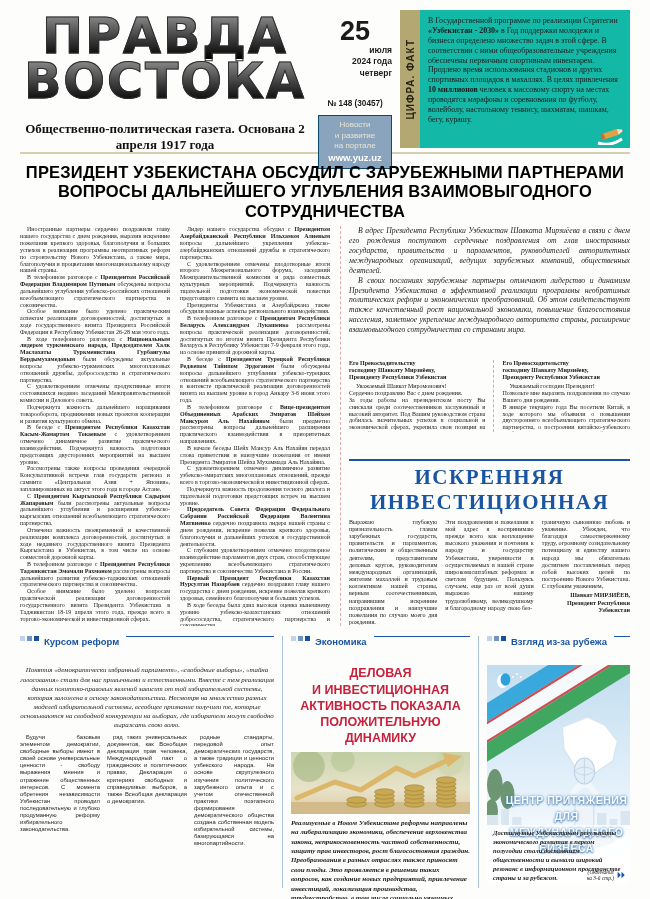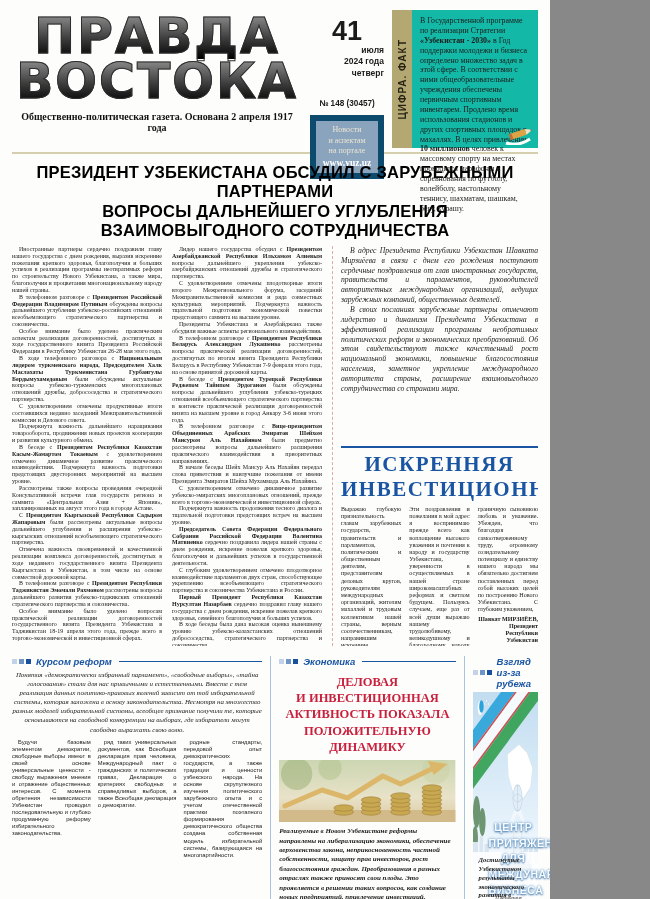--- a/index.html
+++ b/index.html
@@ -1,34 +1,34 @@
 <!DOCTYPE html>
 <html><head>
 <meta charset="utf-8">
 <style>
   html,body{margin:0;padding:0;background:#888;}
-  .page{width:550px;height:899px;background:#fdfdfb;position:relative;overflow:hidden;
-        box-sizing:border-box;padding:6px 12px;font-family:"Liberation Serif",serif;color:#1b1b1b;}
+  .page{width:650px;height:899px;background:#fdfdfb;position:relative;overflow:hidden;
+        box-sizing:border-box;padding:6px 20px;font-family:"Liberation Serif",serif;color:#1b1b1b;}
   
   .masthead{display:flex;gap:8px;height:142px;border-bottom:2px solid #d6cfae;padding-bottom:4px;}
   .logo{width:290px;text-align:center;padding-top:8px;}
   .logo-line{font-family:"DejaVu Sans",sans-serif;font-weight:900;font-size:49px;line-height:.92;
              letter-spacing:2px;color:#1a1a1a;}
   @supports ((-webkit-background-clip:text) or (background-clip:text)){
     .logo-line{background:linear-gradient(180deg,#8f8f8f 0%,#3c3c3c 55%,#000 100%);
                -webkit-background-clip:text;background-clip:text;color:transparent;
                -webkit-text-stroke:1px #2e2e2e;}
   }
-  .tagline{font-size:10px;font-weight:bold;margin-top:7px;color:#111;}
+  .tagline{font-size:13px;font-weight:bold;margin-top:17px;color:#111;}
   .datebox{width:74px;text-align:center;padding-top:12px;font-family:"Liberation Sans",sans-serif;}
   .day{font-size:27px;font-weight:bold;line-height:1;}
   .dline{font-size:8.5px;font-weight:bold;line-height:1.35;text-align:right;}
   .issue{font-size:8.2px;font-weight:bold;margin-top:20px;}
-  .portal{margin-top:7px;background:#8aa4bd;border:6px solid #0c4a6e;color:#ece5d1;
-          font-family:Liberation Serif, serif;font-size:8px;line-height:1.3;padding:4px 2px;}
+  .portal{margin-top:7px;background:#8aa4bd;border:1px solid #0c4a6e;color:#ece5d1;
+          font-family:Liberation Sans, sans-serif;font-size:8px;line-height:1.3;padding:4px 2px;}
   .portal .url{color:#fff;font-weight:bold;font-size:9.5px;}
   .factwrap{flex:1;display:flex;margin-top:4px;}
   .factlabel{background:#b3a772;width:20px;display:flex;align-items:center;justify-content:center;}
   .factlabel span{writing-mode:vertical-rl;transform:rotate(180deg);
                   font-family:"Liberation Sans",sans-serif;font-weight:bold;font-size:10px;
                   letter-spacing:1px;color:#262315;}
   .factbox{flex:1;background:#14b8a6;padding:6px 8px 4px;font-size:7.9px;line-height:1.25;position:relative;}
   .pencil{position:absolute;right:4px;bottom:3px;}
   
   .lead-headline{color:#000000;font-family:"Liberation Sans","DejaVu Sans",sans-serif;font-weight:bold;
@@ -49,35 +49,35 @@
   .l-body{white-space:pre-line;}
   .gratitude{margin-top:4px;}
   .g-rule{border-top:2px solid #1a55a3;margin:3px 0 4px;}
   .g-title{color:#1a55a3;font-size:21px;font-weight:bold;text-align:center;letter-spacing:1.5px;margin:0 0 4px;}
   .g-cols{display:flex;gap:8px;font-size:6.1px;line-height:1.18;text-align:justify;}
   .g-cols > div{flex:1;}
   .g-sig{font-weight:bold;text-align:right;white-space:pre-line;margin-top:2px;}
   
   .bottom-row{display:flex;margin-top:10px;height:252px;}
   .bottom-row > article + article{border-left:1px solid #a9c2de;}
-  .sec-head{display:flex;align-items:center;color:#1a55a3;font-family:"Liberation Sans",sans-serif;
-            font-weight:bold;font-size:9.5px;margin-bottom:3px;font-style:italic;}
+  .sec-head{display:flex;align-items:flex-start;color:#1a55a3;font-family:"Liberation Sans",sans-serif;
+            font-weight:bold;font-size:9.5px;margin-bottom:18px;}
   .sq{width:5px;height:5px;margin-right:2px;flex:none;}
   .sq1{background:#c3d2e8;} .sq2{background:#6f94c6;} .sq3{background:#17519e;}
   .sec-title{margin-left:3px;}
   .sec-rule{flex:1;border-top:1px solid #1a55a3;margin-left:7px;}
   .reform{width:262px;padding-right:8px;box-sizing:border-box;}
   .r-head{color:#1a55a3;font-size:14.5px;font-weight:bold;text-align:center;white-space:pre-line;line-height:1.22;margin:5px 0 4px;}
   .r-intro{font-size:6.9px;font-style:italic;text-align:center;line-height:1.32;margin-bottom:5px;}
   .r-cols{display:flex;gap:7px;font-family:"Liberation Sans",sans-serif;font-size:5.8px;line-height:1.22;
           text-align:justify;height:120px;overflow:hidden;}
   .r-cols > div{flex:1;}
   .r-cols p{margin:0;text-indent:6px;}
   .economy{width:196px;padding:0 8px;box-sizing:border-box;}
-  .e-head{color:#c9203d;font-family:Liberation Serif, serif;font-weight:bold;font-size:12.5px;
+  .e-head{color:#c9203d;font-family:Liberation Sans, sans-serif;font-weight:bold;font-size:12.5px;
           line-height:1.3;text-align:center;white-space:pre-line;margin:7px 0 5px;}
   .e-photo{height:62px;}
   .e-photo svg{display:block;}
   .e-intro{font-size:7px;font-weight:bold;font-style:italic;line-height:1.35;margin-top:5px;}
   .abroad{flex:1;padding-left:8px;box-sizing:border-box;}
   .a-photo{position:relative;height:218px;margin-top:2px;}
   .a-title{position:absolute;left:16px;right:0;top:128px;text-align:center;
            font-family:"Liberation Sans","DejaVu Sans",sans-serif;font-weight:bold;font-size:10.5px;
            line-height:1.5;letter-spacing:.5px;color:#f8fbff;white-space:pre-line;
            text-shadow:0 0 3px #4d8cc4,0 1px 2px #35699b;}
@@ -93,28 +93,28 @@
 
 <div class="page">
 
   <header class="masthead">
     <div class="logo">
       <div class="logo-line">ПРАВДА</div>
       <div class="logo-line">ВОСТОКА</div>
       <div class="tagline">Общественно-политическая газета. Основана 2 апреля 1917 года</div>
     </div>
     <div class="datebox">
-      <div class="day">41</div>
+      <div class="day">25</div>
       <div class="dline">июля</div>
       <div class="dline">2024 года</div>
       <div class="dline">четверг</div>
       <div class="issue">№ 148 (30457)</div>
       <div class="portal">
         <div>Новости</div>
-        <div>и аспектам</div>
+        <div>и развитие</div>
         <div>на портале</div>
         <div class="url">www.yuz.uz</div>
       </div>
     </div>
     <div class="factwrap">
       <div class="factlabel">
         <span>ЦИФРА. ФАКТ</span>
       </div>
       <div class="factbox">
         <span>В Государственной программе по реализации Стратегии </span><b>«Узбекистан - 2030»</b><span> в Год поддержки молодежи и бизнеса определено множество задач в этой сфере. В соответствии с ними общеобразовательные учреждения обеспечены первичным спортивным инвентарем. Продлено время использования стадионов и других спортивных площадок в махаллях. В целях привлечения </span><b>10 миллионов</b><span> человек к массовому спорту на местах проводятся марафоны и соревнования по футболу, волейболу, настольному теннису, шахматам, шашкам, бегу, курашу.</span>

